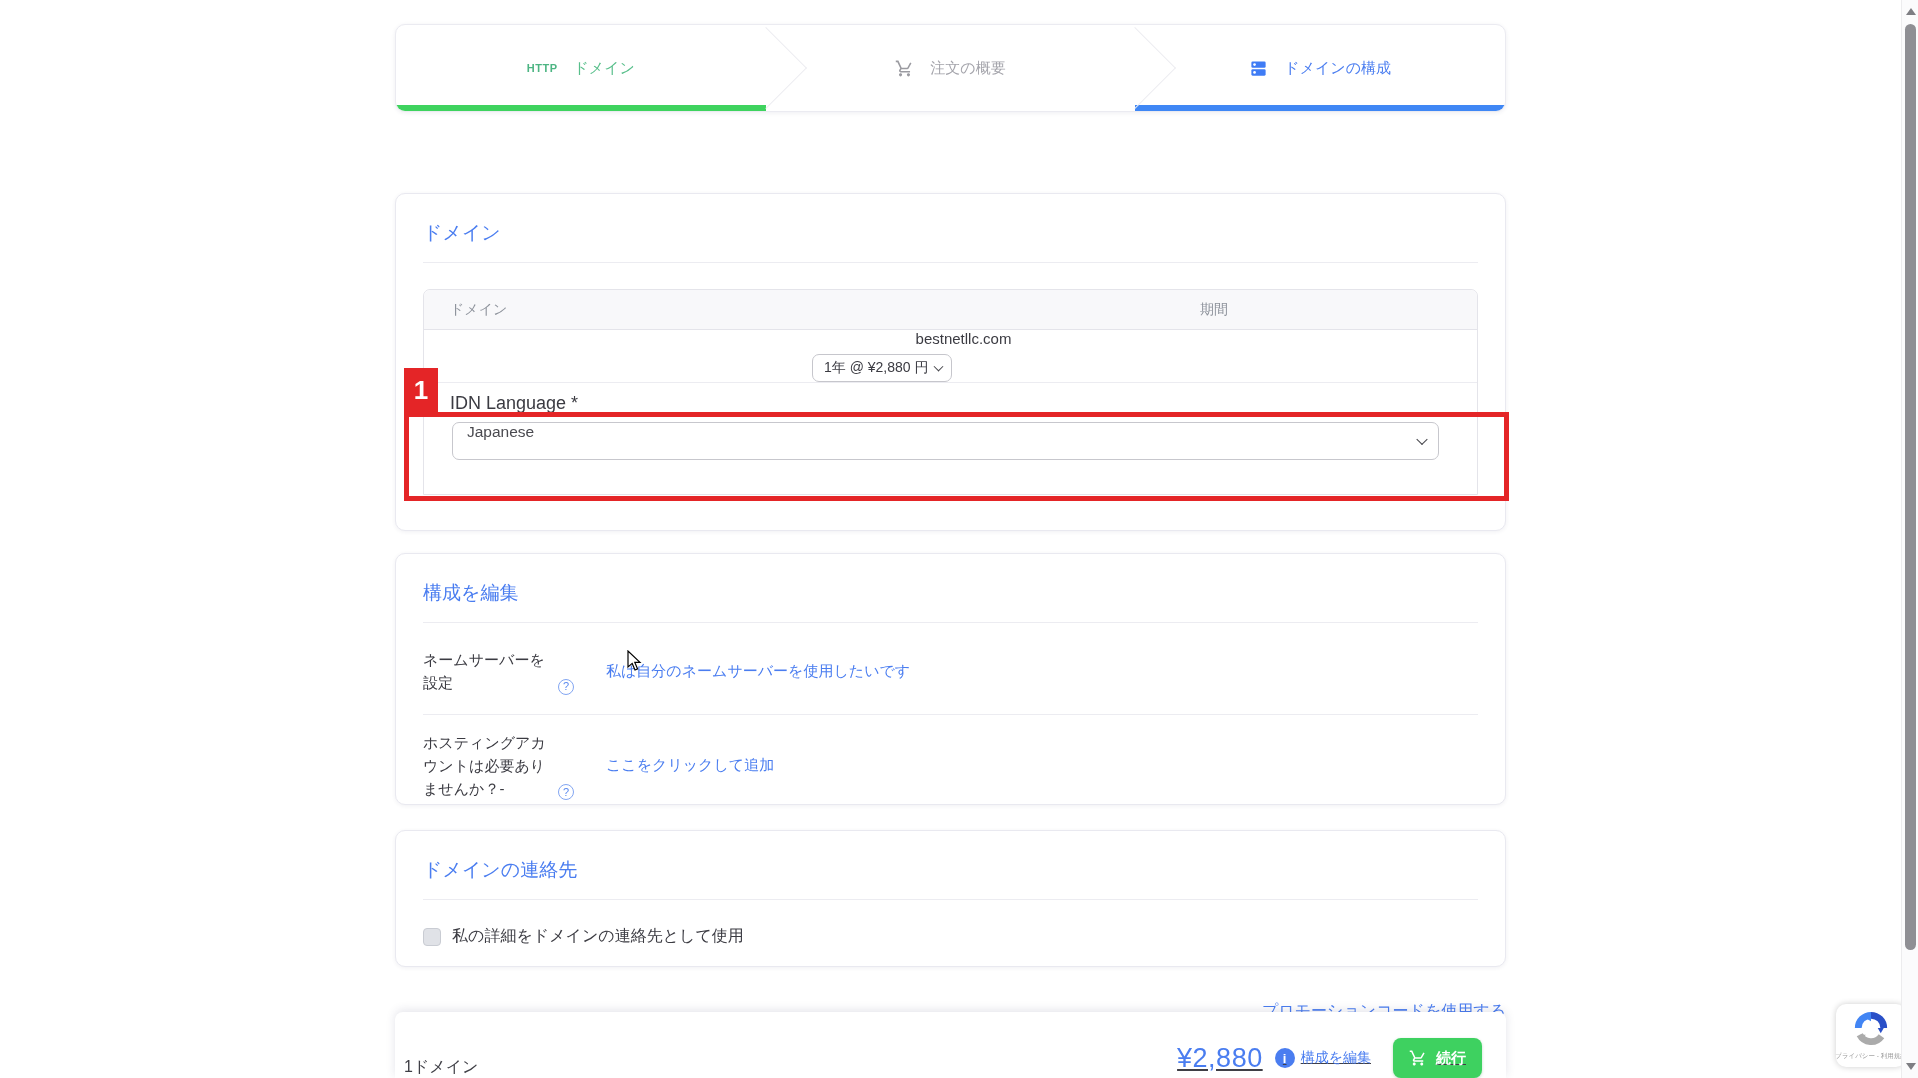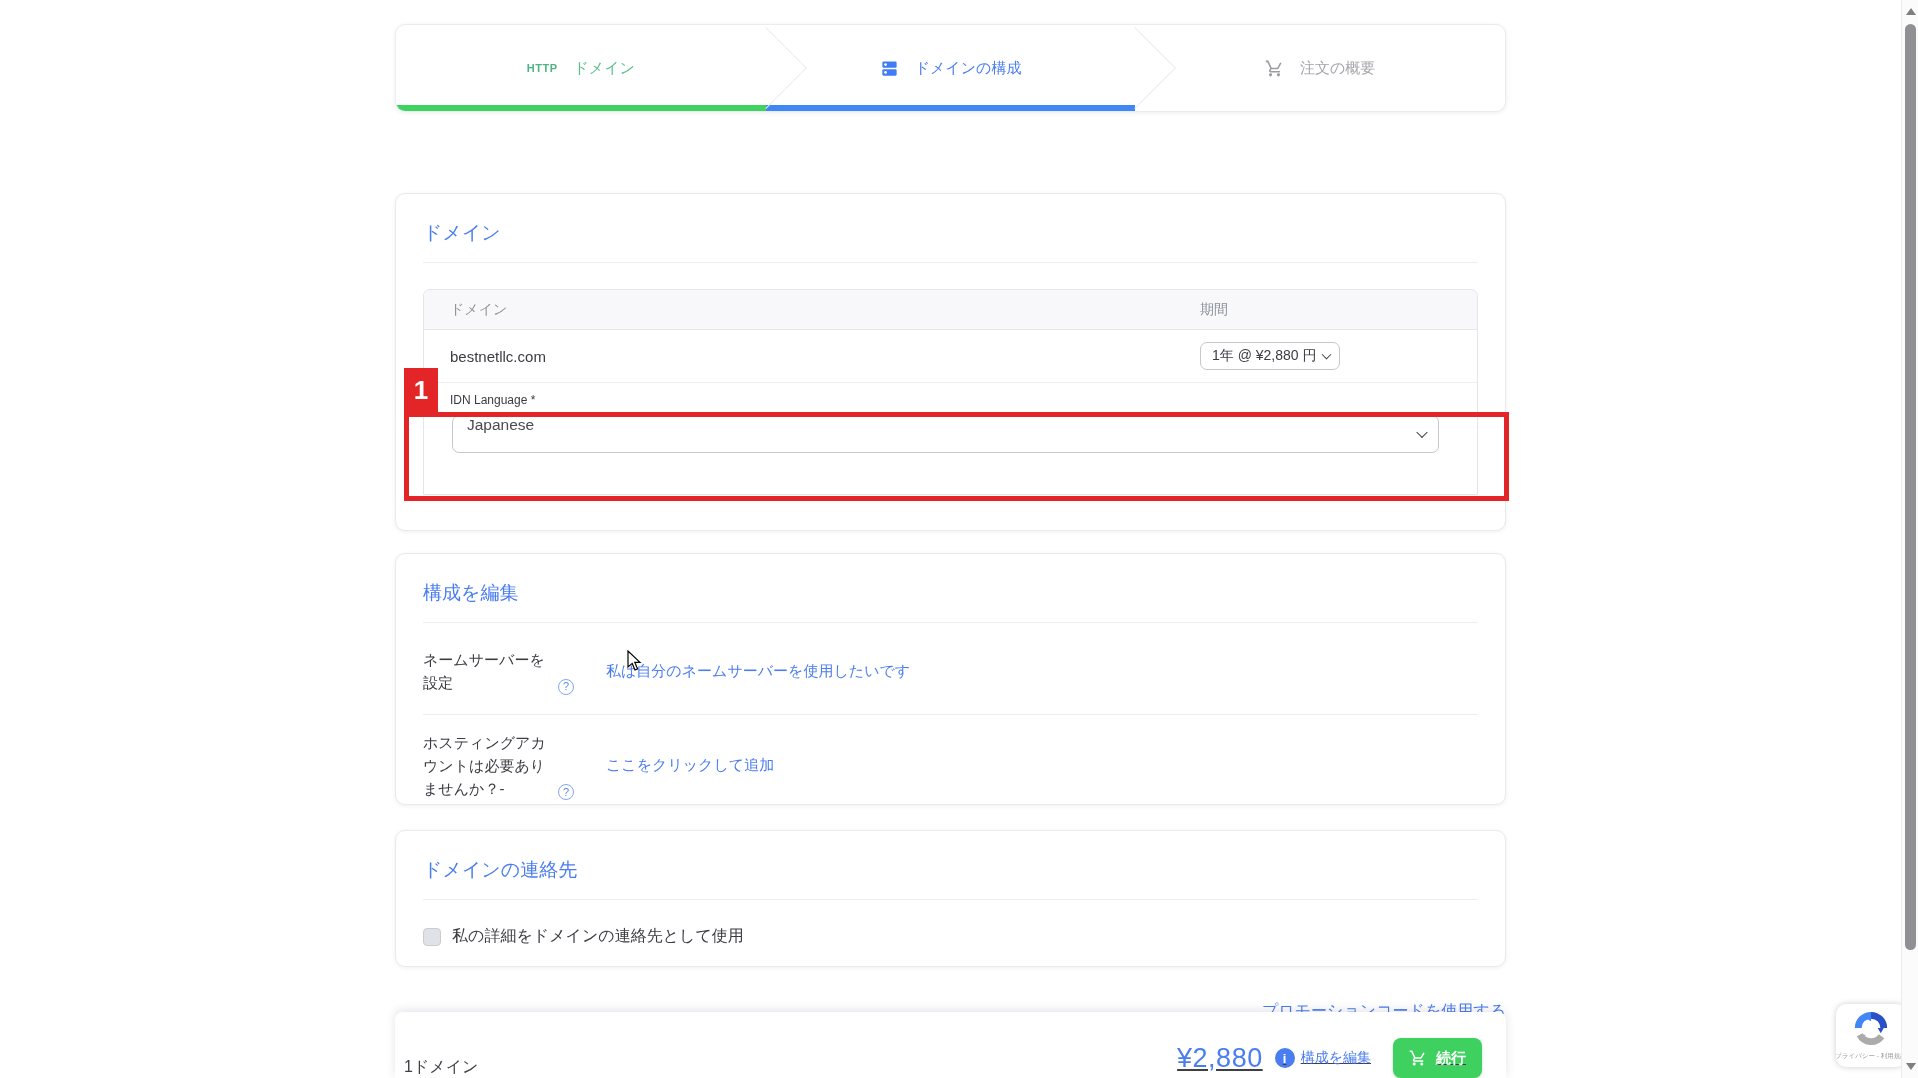--- a/index.html
+++ b/index.html
@@ -45,28 +45,28 @@
 
   .card-domain { margin-top:81px; height:338px; }
   .dtable { margin-top:26px; border:1px solid #e4e4ea; border-radius:7px 7px 0 0; }
   .dt-head {
     height:40px; background:#f8f8fa; display:flex; align-items:center;
     border-bottom:1px solid #e4e4ea; border-radius:7px 7px 0 0;
     color:#8d929b; font-size:14px;
   }
   .dt-col1 { flex:1; padding-left:26px; }
   .dt-col2 { width:277px; }
-  .dt-row { height:53px; display:flex; align-items:center; border-bottom:1px solid #ececf1; font-size:15px; color:#3b3b42; }
+  .dt-row { height:53px; display:flex; align-items:center; border-bottom:1px solid #ececf1; font-size:15px; color:#3b3b42;flex-direction:column; }
   .sel-small {
     width:140px; height:28px; border:1px solid #c6c6cc; border-radius:7px;
     background:#fff; display:flex; align-items:center; padding:0 38px 0 11px;
     font-size:14px; color:#3b3b42; position:relative; cursor:default; white-space:nowrap;
   }
   .dt-idn { padding:10px 0 0 26px; height:111px; }
-  .idn-label { font-size:12px; color:#3b3b42; }
+  .idn-label { font-size:18px; color:#3b3b42; }
   .sel-big {
     margin:8px 0 0 2px; width:987px; height:38px; border:1.5px solid #c7c7cd; border-radius:7px;
     background:#fff; display:flex; padding:0 30px 0 14px;
     font-size:15.5px; color:#4a4a50; position:relative;
   }
   .chevron { position:absolute; right:12px; top:50%; width:8px; height:8px;
     border-right:1.7px solid #44444a; border-bottom:1.7px solid #44444a;
     transform:translateY(-70%) rotate(45deg); }
   .sel-small .chevron { right:9px; width:7px; height:7px; }
 
@@ -150,40 +150,40 @@
 <body>
 
 <div class="content-area">
   <div class="col">
 
     <div class="stepper">
       <div class="step step1">
         <span class="step-icon http-badge">HTTP</span>
         <span class="step-label">ドメイン</span>
         <span class="bar"></span>
+      </div>
+      <div class="step step3">
+        <span class="step-icon">
+          <svg width="19" height="19" viewBox="0 0 24 24" fill="#9b9ba1">
+            <path d="M7 18c-1.1 0-2 .9-2 2s.9 2 2 2 2-.9 2-2-.9-2-2-2zm10 0c-1.1 0-2 .9-2 2s.9 2 2 2 2-.9 2-2-.9-2-2-2zM7.2 14.6l.1-.1L8.1 13h7.4c.75 0 1.4-.4 1.7-1l3.6-6.5-1.7-1-3.6 6.5H8.5L4.3 2H1v2h2l3.6 7.6-1.35 2.45c-.7 1.3.25 2.95 1.75 2.95H19v-2H7.2z"></path>
+          </svg>
+        </span>
+        <span class="step-label">注文の概要</span>
       </div>
       <div class="step step2">
         <span class="step-icon">
           <svg width="19" height="19" viewBox="0 0 24 24" fill="#3f7cf5">
             <rect x="3" y="3" width="18" height="8" rx="1.6"></rect>
             <rect x="3" y="13" width="18" height="8" rx="1.6"></rect>
             <circle cx="7" cy="7" r="1.7" fill="#ffffff"></circle>
             <circle cx="7" cy="17" r="1.7" fill="#ffffff"></circle>
           </svg>
         </span>
         <span class="step-label">ドメインの構成</span>
         <span class="bar"></span>
-      </div>
-      <div class="step step3">
-        <span class="step-icon">
-          <svg width="19" height="19" viewBox="0 0 24 24" fill="#9b9ba1">
-            <path d="M7 18c-1.1 0-2 .9-2 2s.9 2 2 2 2-.9 2-2-.9-2-2-2zm10 0c-1.1 0-2 .9-2 2s.9 2 2 2 2-.9 2-2-.9-2-2-2zM7.2 14.6l.1-.1L8.1 13h7.4c.75 0 1.4-.4 1.7-1l3.6-6.5-1.7-1-3.6 6.5H8.5L4.3 2H1v2h2l3.6 7.6-1.35 2.45c-.7 1.3.25 2.95 1.75 2.95H19v-2H7.2z"></path>
-          </svg>
-        </span>
-        <span class="step-label">注文の概要</span>
       </div>
       <span class="chev c1"></span>
       <span class="chev c2"></span>
     </div>
 
     <div class="card card-domain">
       <h2>ドメイン</h2>
       <hr class="rule">
       <div class="dtable">
         <div class="dt-head">

